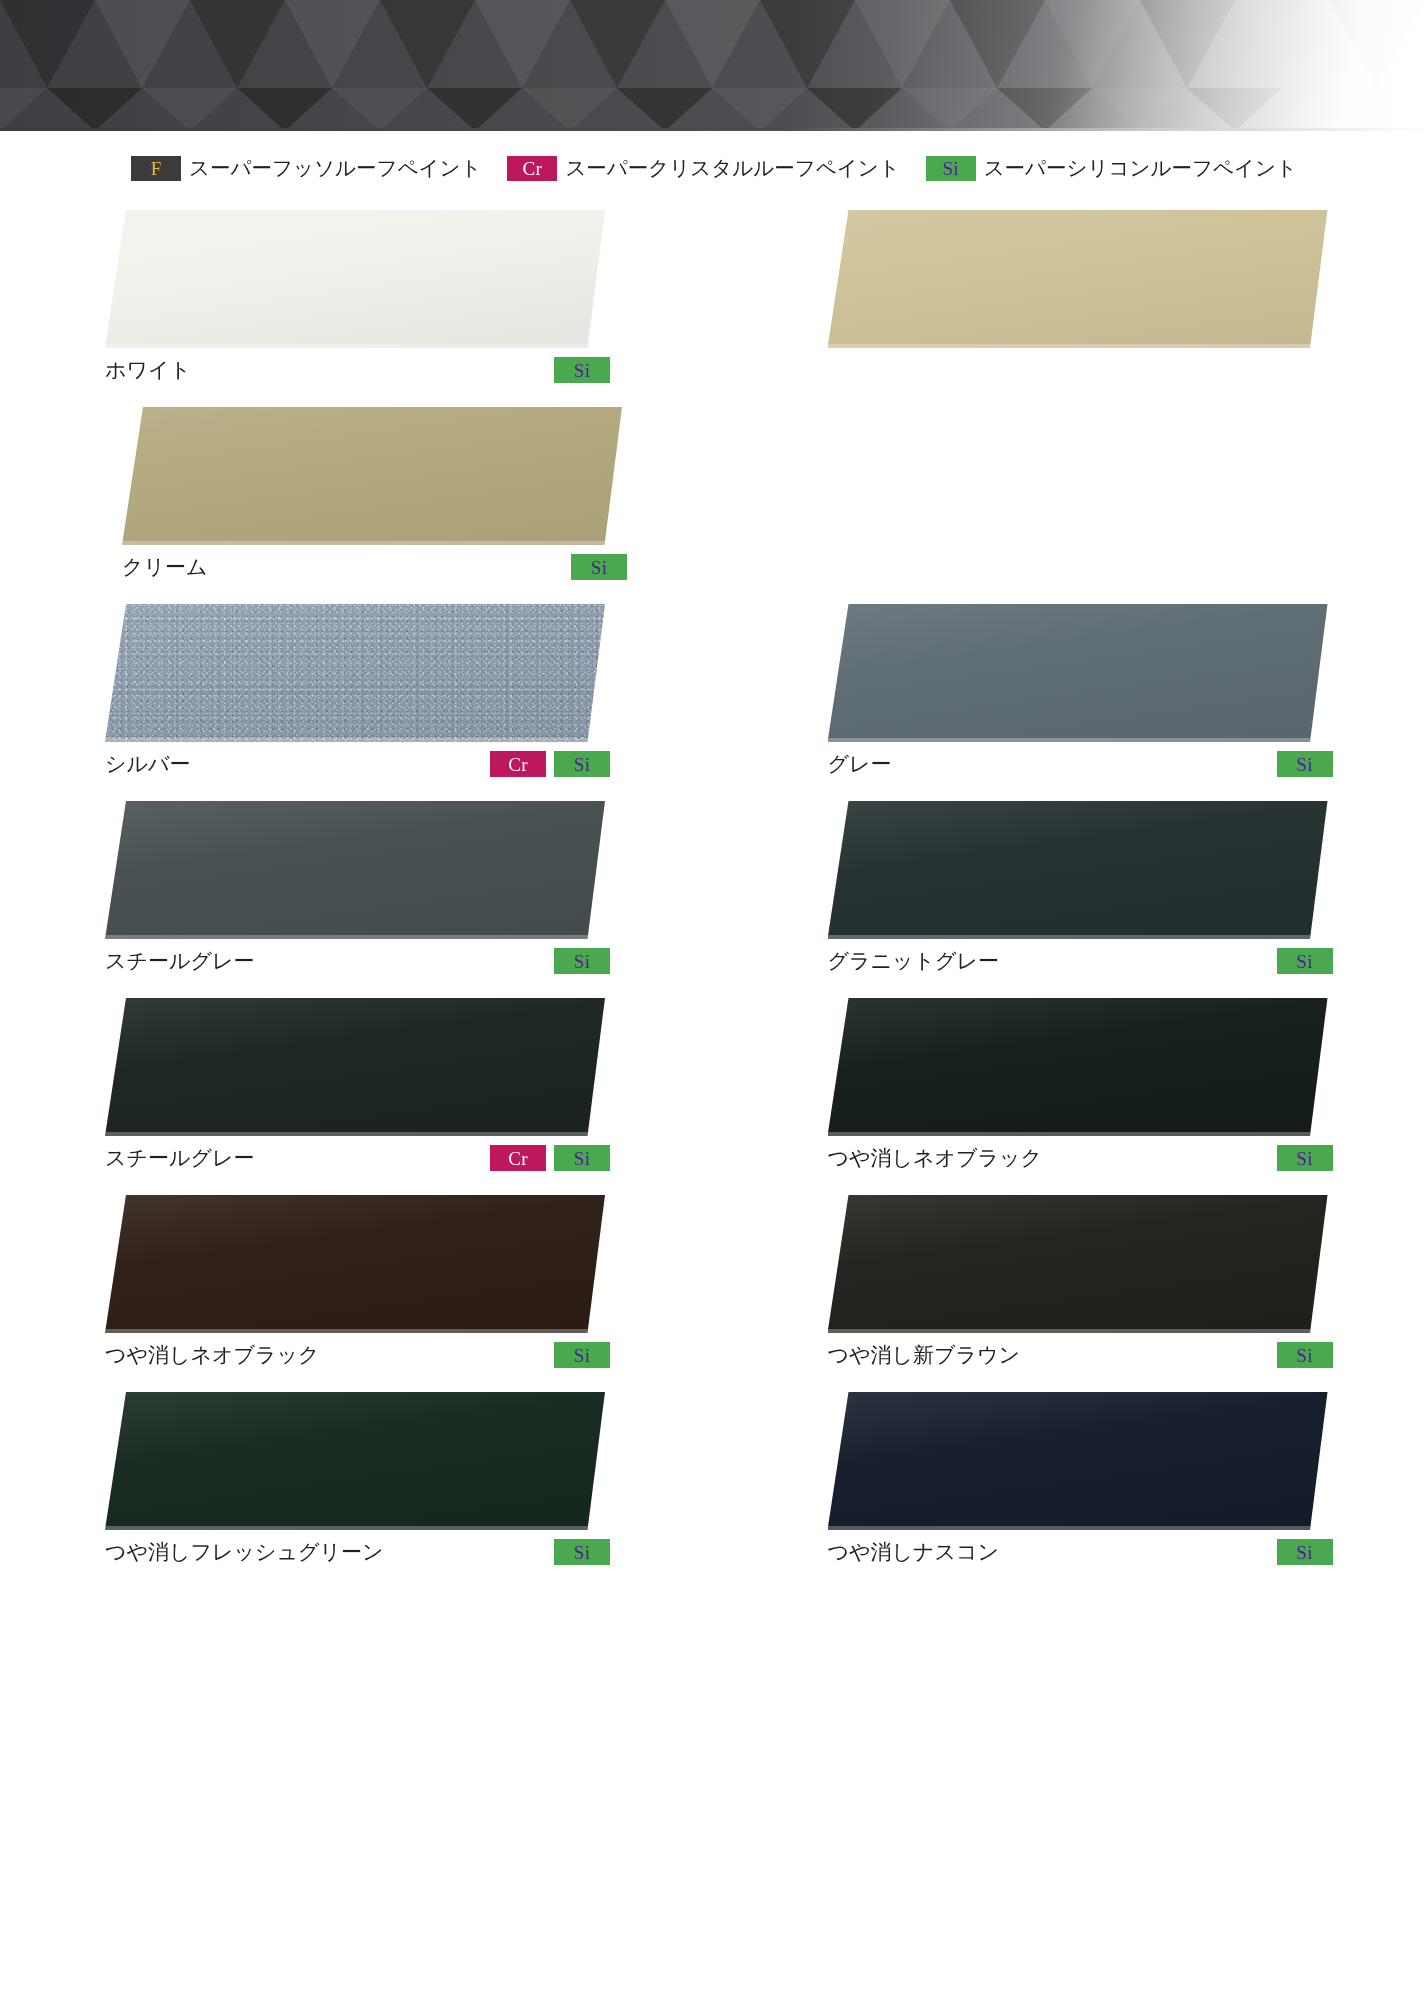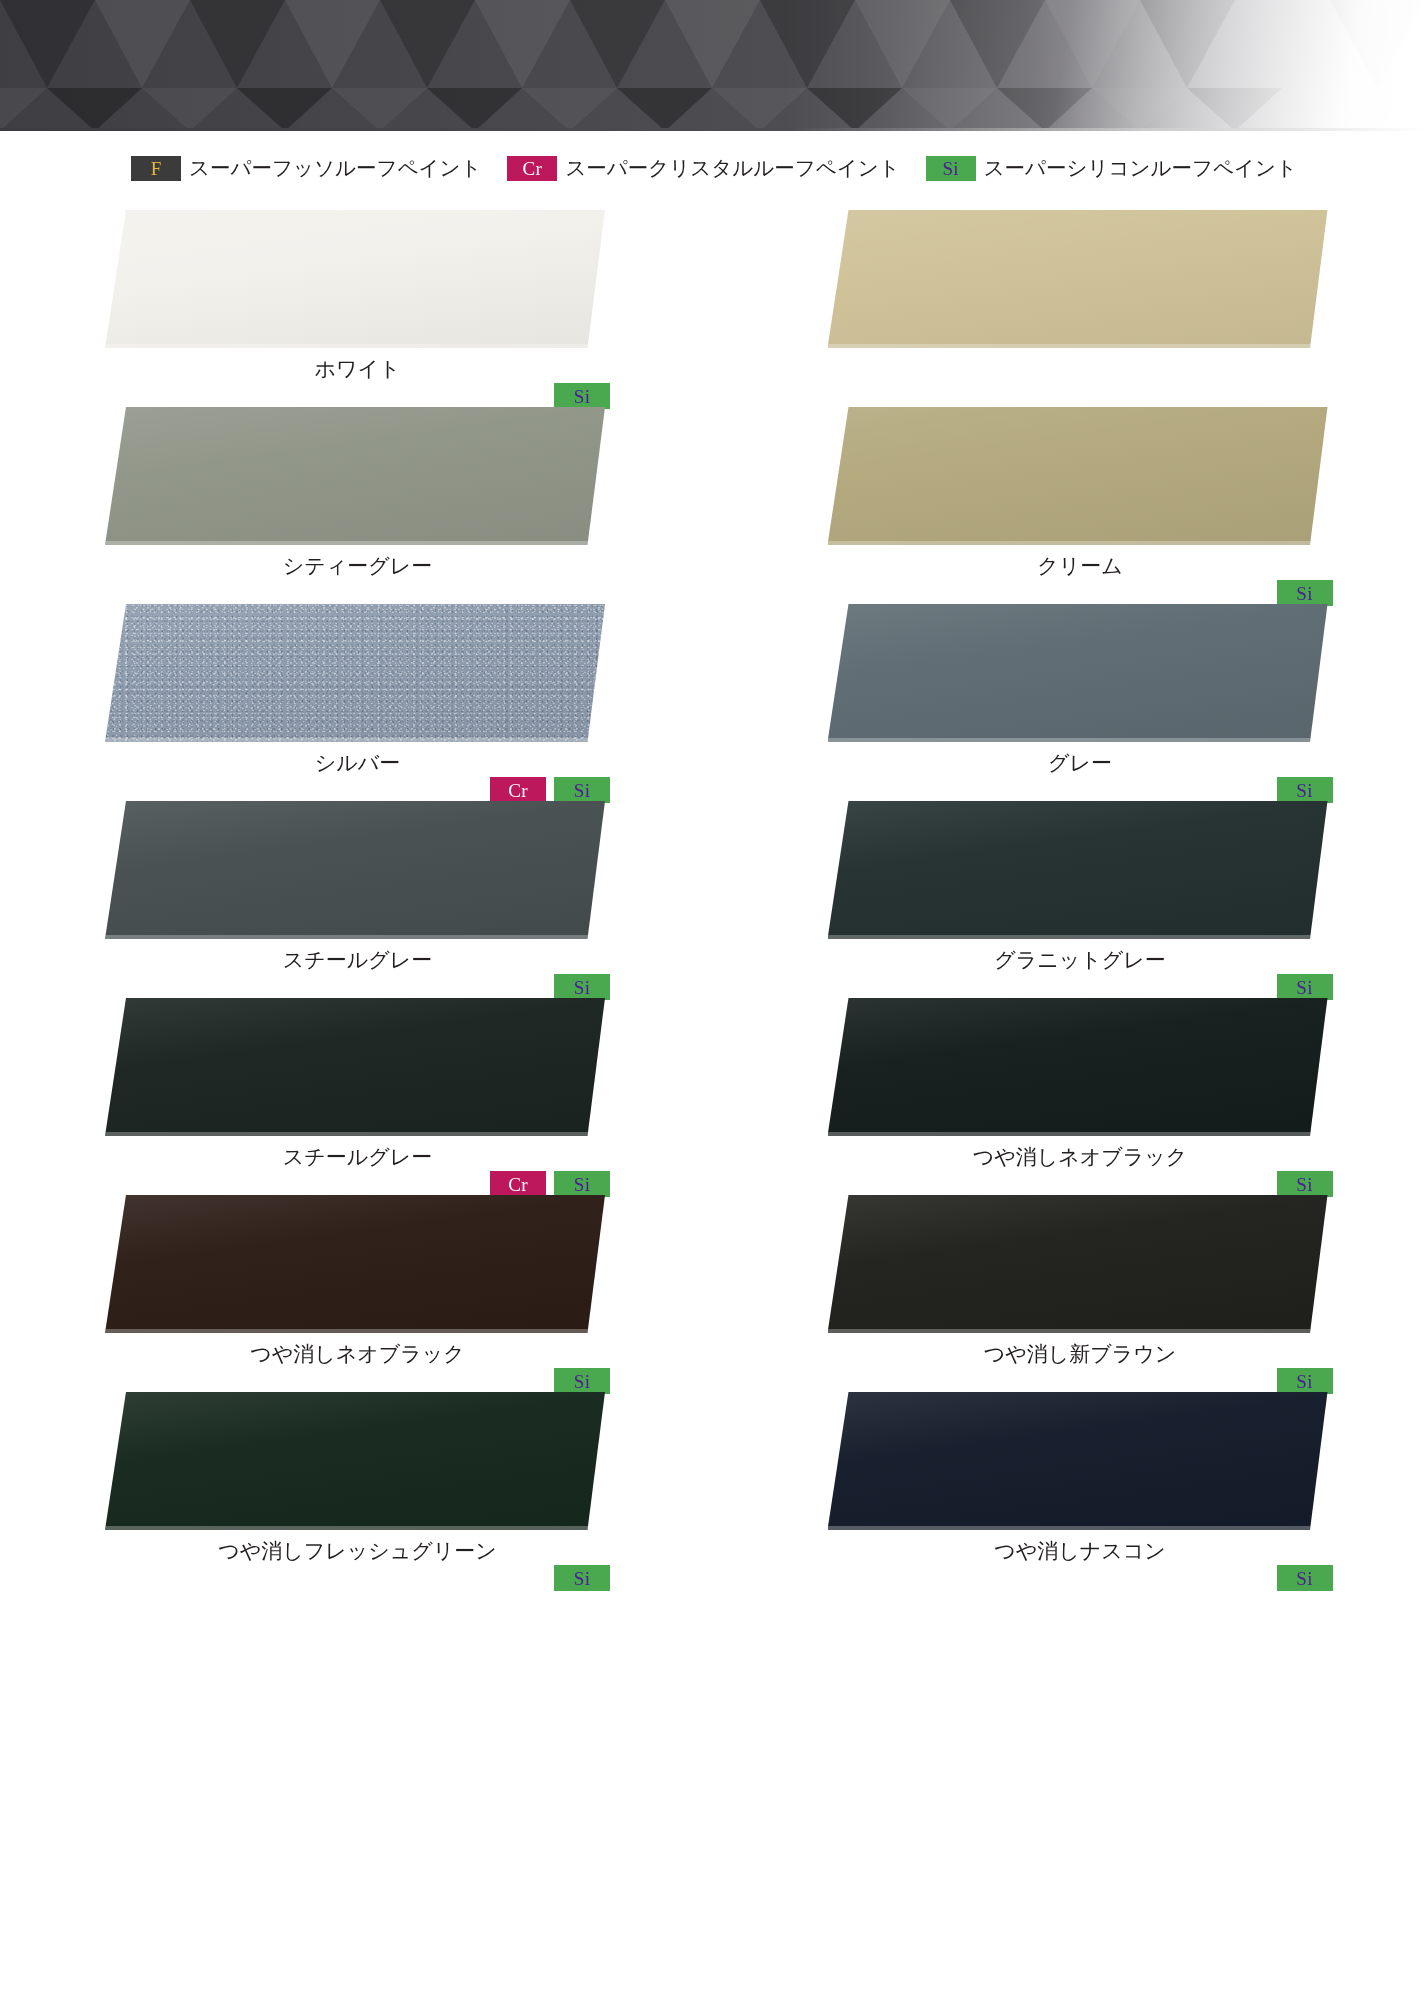--- a/index.html
+++ b/index.html
@@ -96,21 +96,21 @@
       radial-gradient(circle at 90% 35%, rgba(255,255,255,.50) 0.6px, transparent 1.1px),
       radial-gradient(circle at 20% 85%, rgba(0,0,0,.20) 0.6px, transparent 1.1px),
       radial-gradient(circle at 65% 90%, rgba(0,0,0,.18) 0.6px, transparent 1.1px),
       radial-gradient(circle at 45% 45%, rgba(0,0,0,.16) 0.6px, transparent 1.1px);
     background-size: 7px 7px, 9px 9px, 6px 6px, 8px 8px, 11px 11px, 7px 7px, 9px 9px, 5px 5px;
   }
 
   .captionrow {
     position:absolute; left:0; top:159px;
     width:505px; height:30px;
-    display:flex; align-items:center;flex-direction:column;
+    display:flex; align-items:center;
   }
   .swatch-label {
     font-size:21px; color:#231f20;
     font-family:"DejaVu Sans", sans-serif;
     white-space:nowrap;
   }
   .badges {
     margin-left:auto;
     display:flex; align-items:center; gap:8px;
   }
@@ -210,30 +210,20 @@
         </div>
       </div>
       <div class="cell right">
         <div class="panel" style="background: rgb(207, 194, 152);">
           <div class="sheen"></div>
           <div class="edge"></div>
         </div>
       </div>
     </div>
     <div class="row">
-      <div class="cell left">
-        <div class="panel" style="background: rgb(143, 149, 135);">
-          <div class="sheen"></div>
-          <div class="edge"></div>
-        </div>
-        <div class="captionrow">
-          <span class="swatch-label">シティーグレー</span>
-          <span class="badges"></span>
-        </div>
-      </div>
       <div class="cell right">
         <div class="panel" style="background: rgb(179, 168, 125);">
           <div class="sheen"></div>
           <div class="edge"></div>
         </div>
         <div class="captionrow">
           <span class="swatch-label">クリーム</span>
           <span class="badges">
             <span class="badge badge-si">Si</span>
           </span>

